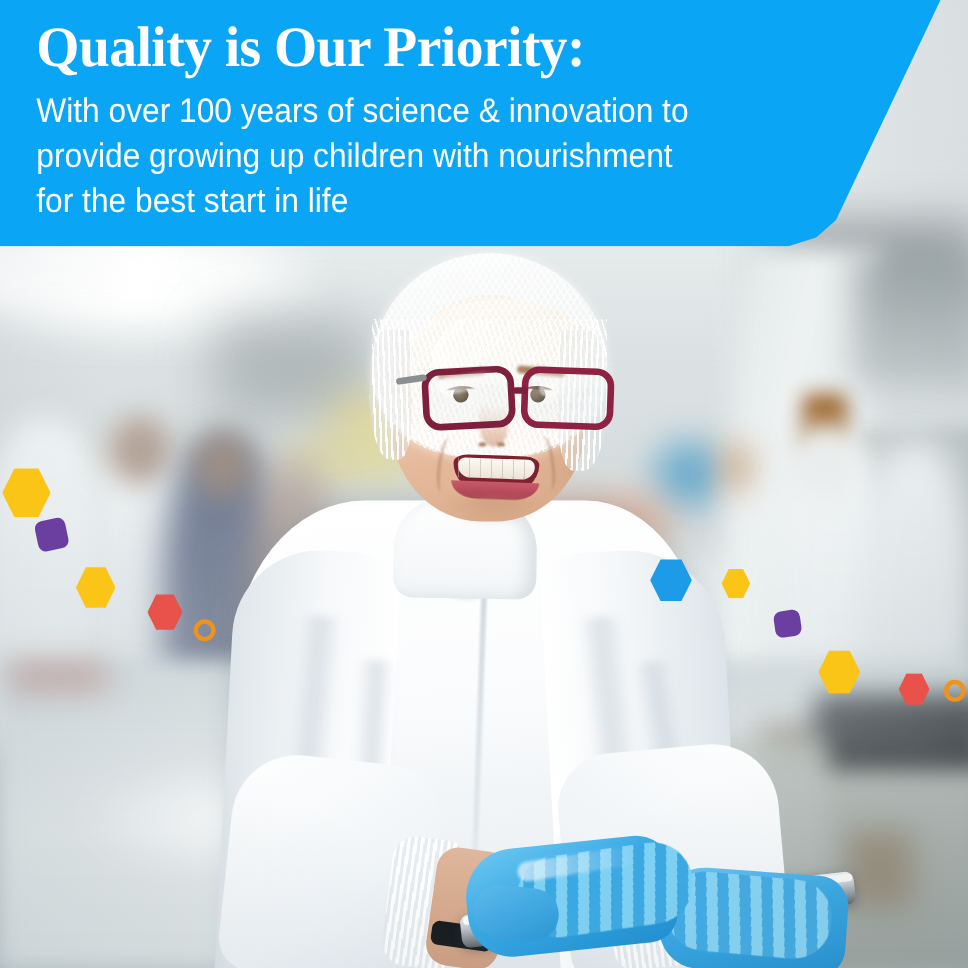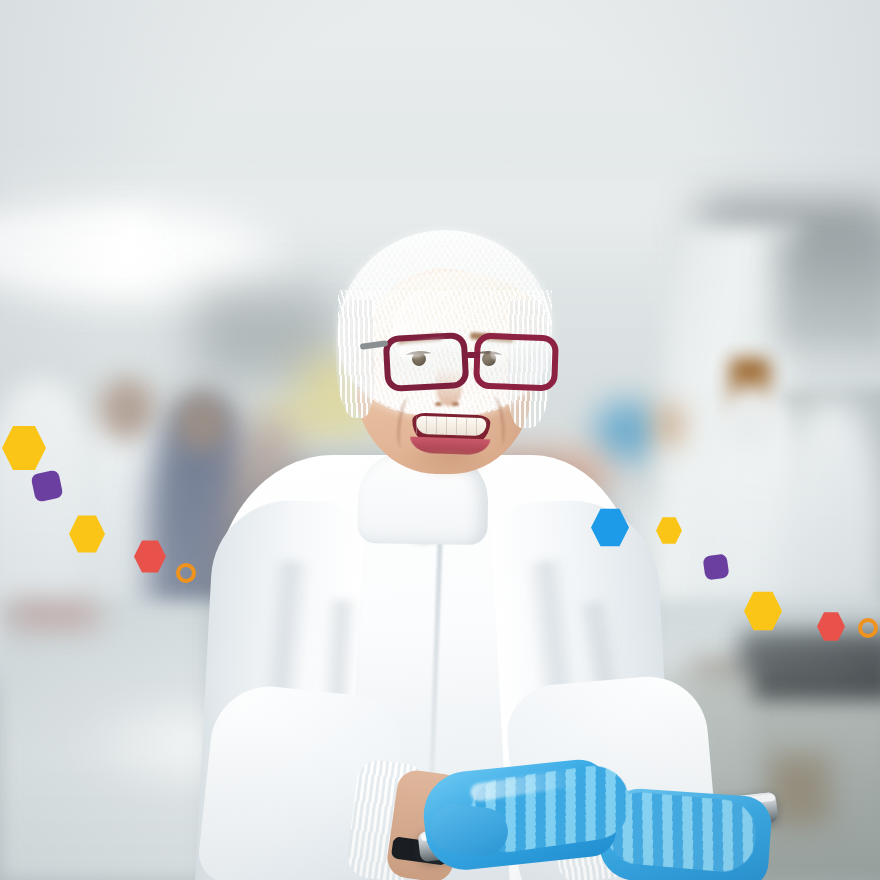--- a/index.html
+++ b/index.html
@@ -682,14 +682,24 @@
       <div class="shape hex" style="left: 134px; top: 539px; width: 32px; height: 35px; background: rgb(232, 82, 74);"></div>
       <div class="shape ring" style="left: 176px; top: 563px; width: 20px; height: 20px; border: 4px solid rgb(240, 146, 30);"></div>
       <div class="shape hex" style="left: 591px; top: 507px; width: 38px; height: 41px; background: rgb(30, 155, 232);"></div>
       <div class="shape hex" style="left: 656px; top: 516px; width: 26px; height: 29px; background: rgb(251, 197, 23);"></div>
       <div class="shape rsq" style="left: 704px; top: 555px; width: 24px; height: 24px; background: rgb(107, 63, 160); transform: rotate(-8deg);"></div>
       <div class="shape hex" style="left: 744px; top: 590px; width: 38px; height: 42px; background: rgb(251, 197, 23);"></div>
       <div class="shape hex" style="left: 817px; top: 611px; width: 28px; height: 31px; background: rgb(232, 82, 74);"></div>
       <div class="shape ring" style="left: 858px; top: 618px; width: 20px; height: 20px; border: 4px solid rgb(240, 146, 30);"></div>
     </div>
 
+  <div class="banner" style="--brand: #0AA6F5;">
+    <div class="banner-inner">
+      <div class="headline">Quality is Our Priority:</div>
+      <div class="subhead">
+        <span>With over 100 years of science &amp; innovation to</span>
+        <span>provide growing up children with nourishment</span>
+        <span>for the best start in life</span>
+      </div>
+    </div>
+  </div>
 
 </div>
 
 </body></html>

